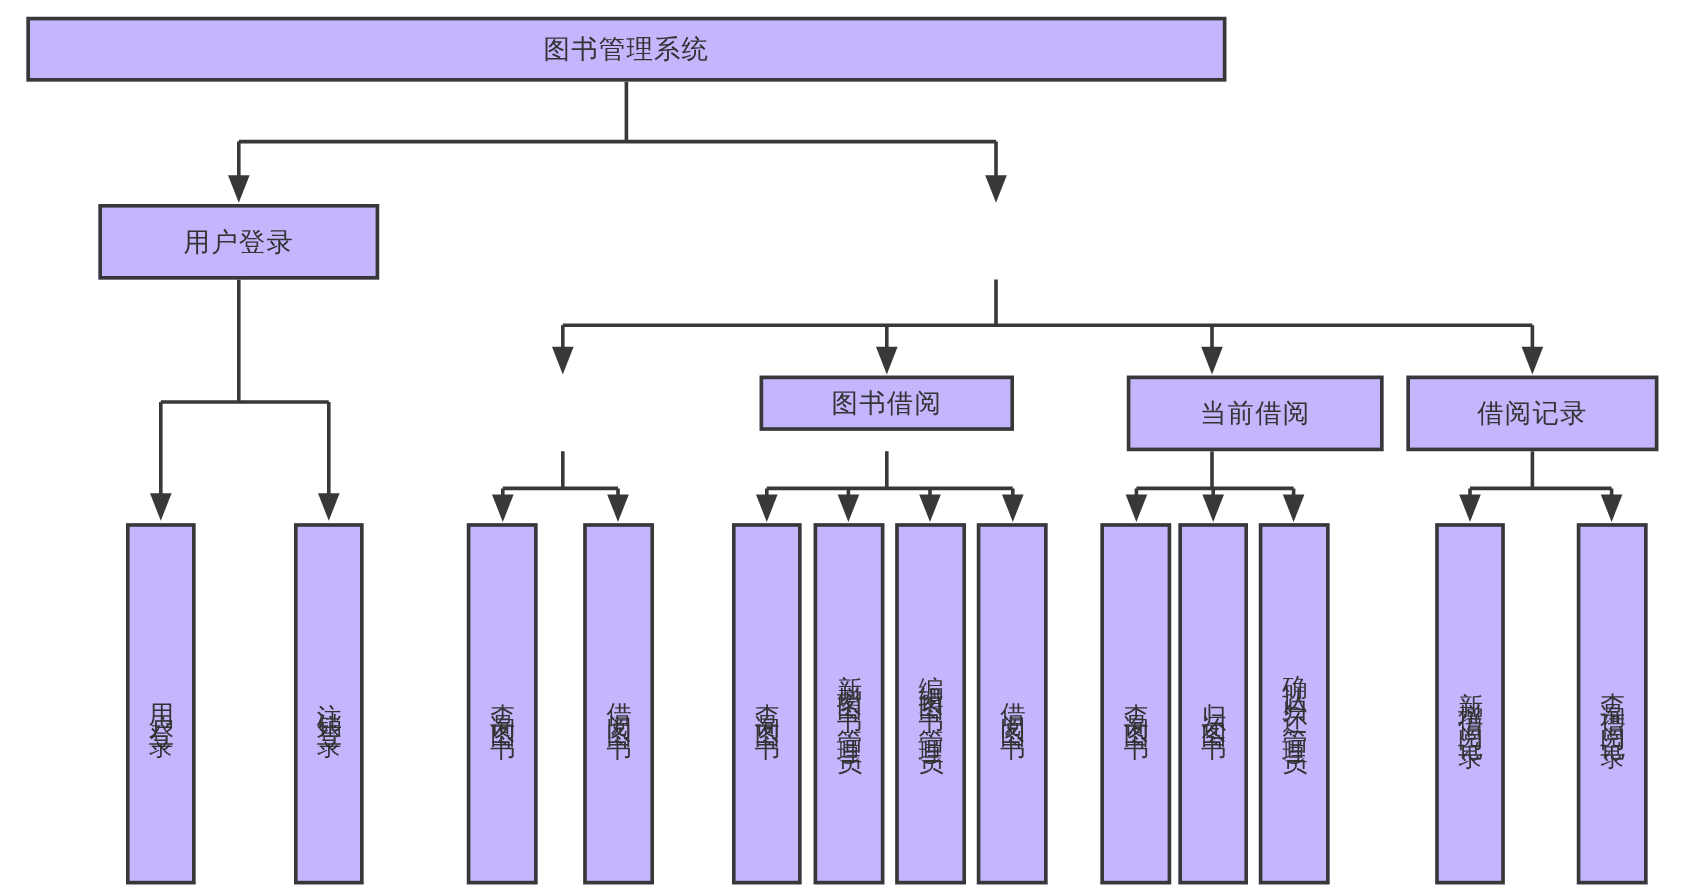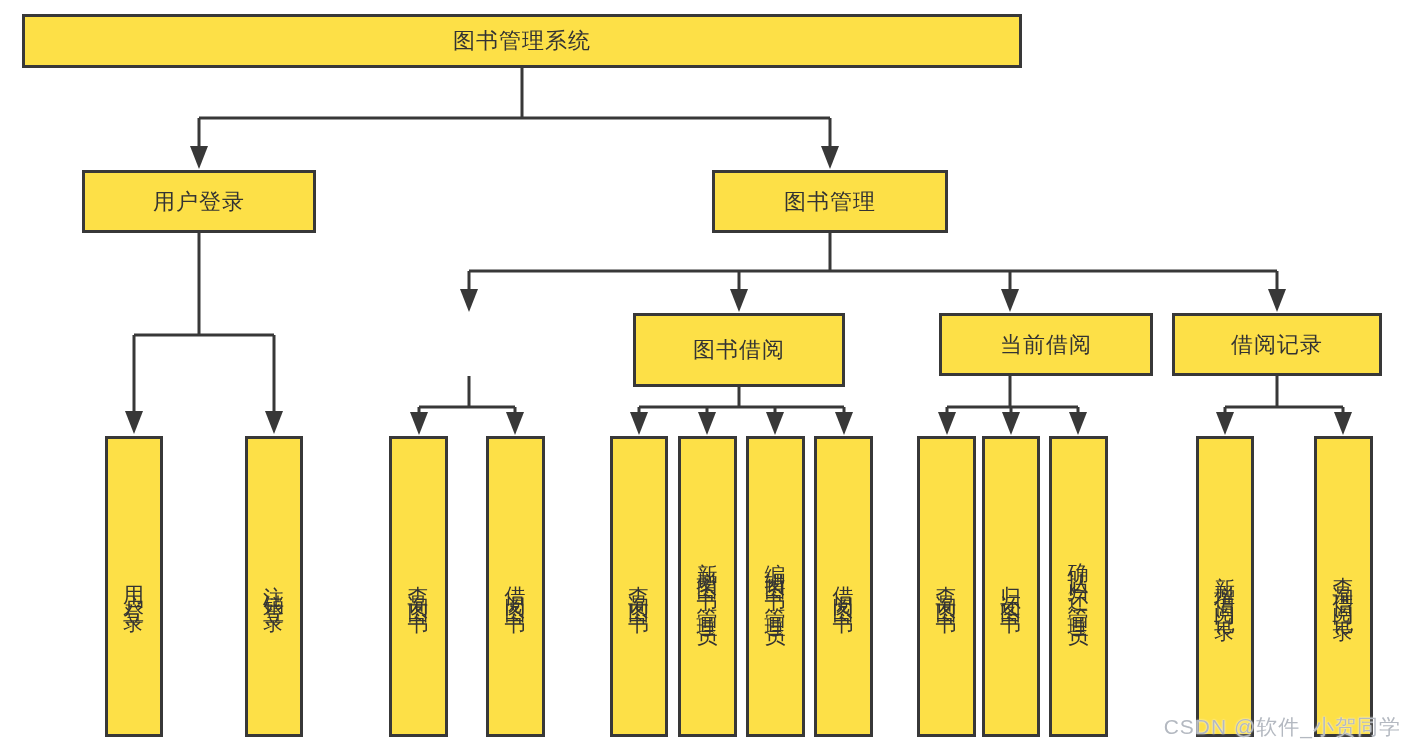--- a/index.html
+++ b/index.html
@@ -28,21 +28,21 @@
     fill: none;
   }
   #connectors polygon {
     fill: #383838;
     stroke: none;
   }
   .box {
     position: absolute;
     box-sizing: border-box;
     border: 3px solid #383838;
-    background: #fde047;
+    background: #c4b5fd;
     display: flex;
     align-items: center;
     justify-content: center;
     color: #333333;
   }
   .box.h .lbl {
     font-size: 22px;
     letter-spacing: 1px;
     white-space: nowrap;
   }
@@ -114,25 +114,22 @@
     </g>
   </svg>
 
   <div class="box h" style="left:22px; top:14px; width:1000px; height:54px;">
     <span class="lbl">图书管理系统</span>
   </div>
 
   <div class="box h" style="left:82px; top:170px; width:234px; height:63px;">
     <span class="lbl">用户登录</span>
   </div>
-  <div class="box h" style="left:712px; top:170px; width:236px; height:63px;">
-    <span class="lbl">图书管理</span>
-  </div>
 
-  <div class="box h" style="left:633px; top:313px; width:212px; height:74px;">
+  <div class="box h" style="left:633px; top:313px; width:212px; height:46px;">
     <span class="lbl">图书借阅</span>
   </div>
   <div class="box h" style="left:903px; top:313px; width:214px; height:63px;margin-left:36px;">
     <span class="lbl">当前借阅</span>
   </div>
   <div class="box h" style="left:1172px; top:313px; width:210px; height:63px;">
     <span class="lbl">借阅记录</span>
   </div>
 
   <div class="box v" style="left:105px; top:436px; width:58px; height:301px;">
@@ -172,15 +169,14 @@
     <span class="lbl">确认归还（管理员）</span>
   </div>
 
   <div class="box v" style="left:1196px; top:436px; width:58px; height:301px;">
     <span class="lbl">新增借阅记录</span>
   </div>
   <div class="box v" style="left:1314px; top:436px; width:59px; height:301px;">
     <span class="lbl">查询借阅记录</span>
   </div>
 
-  <div id="watermark">CSDN @软件_小贺同学</div>
 
 </div>
 
 </body></html>

